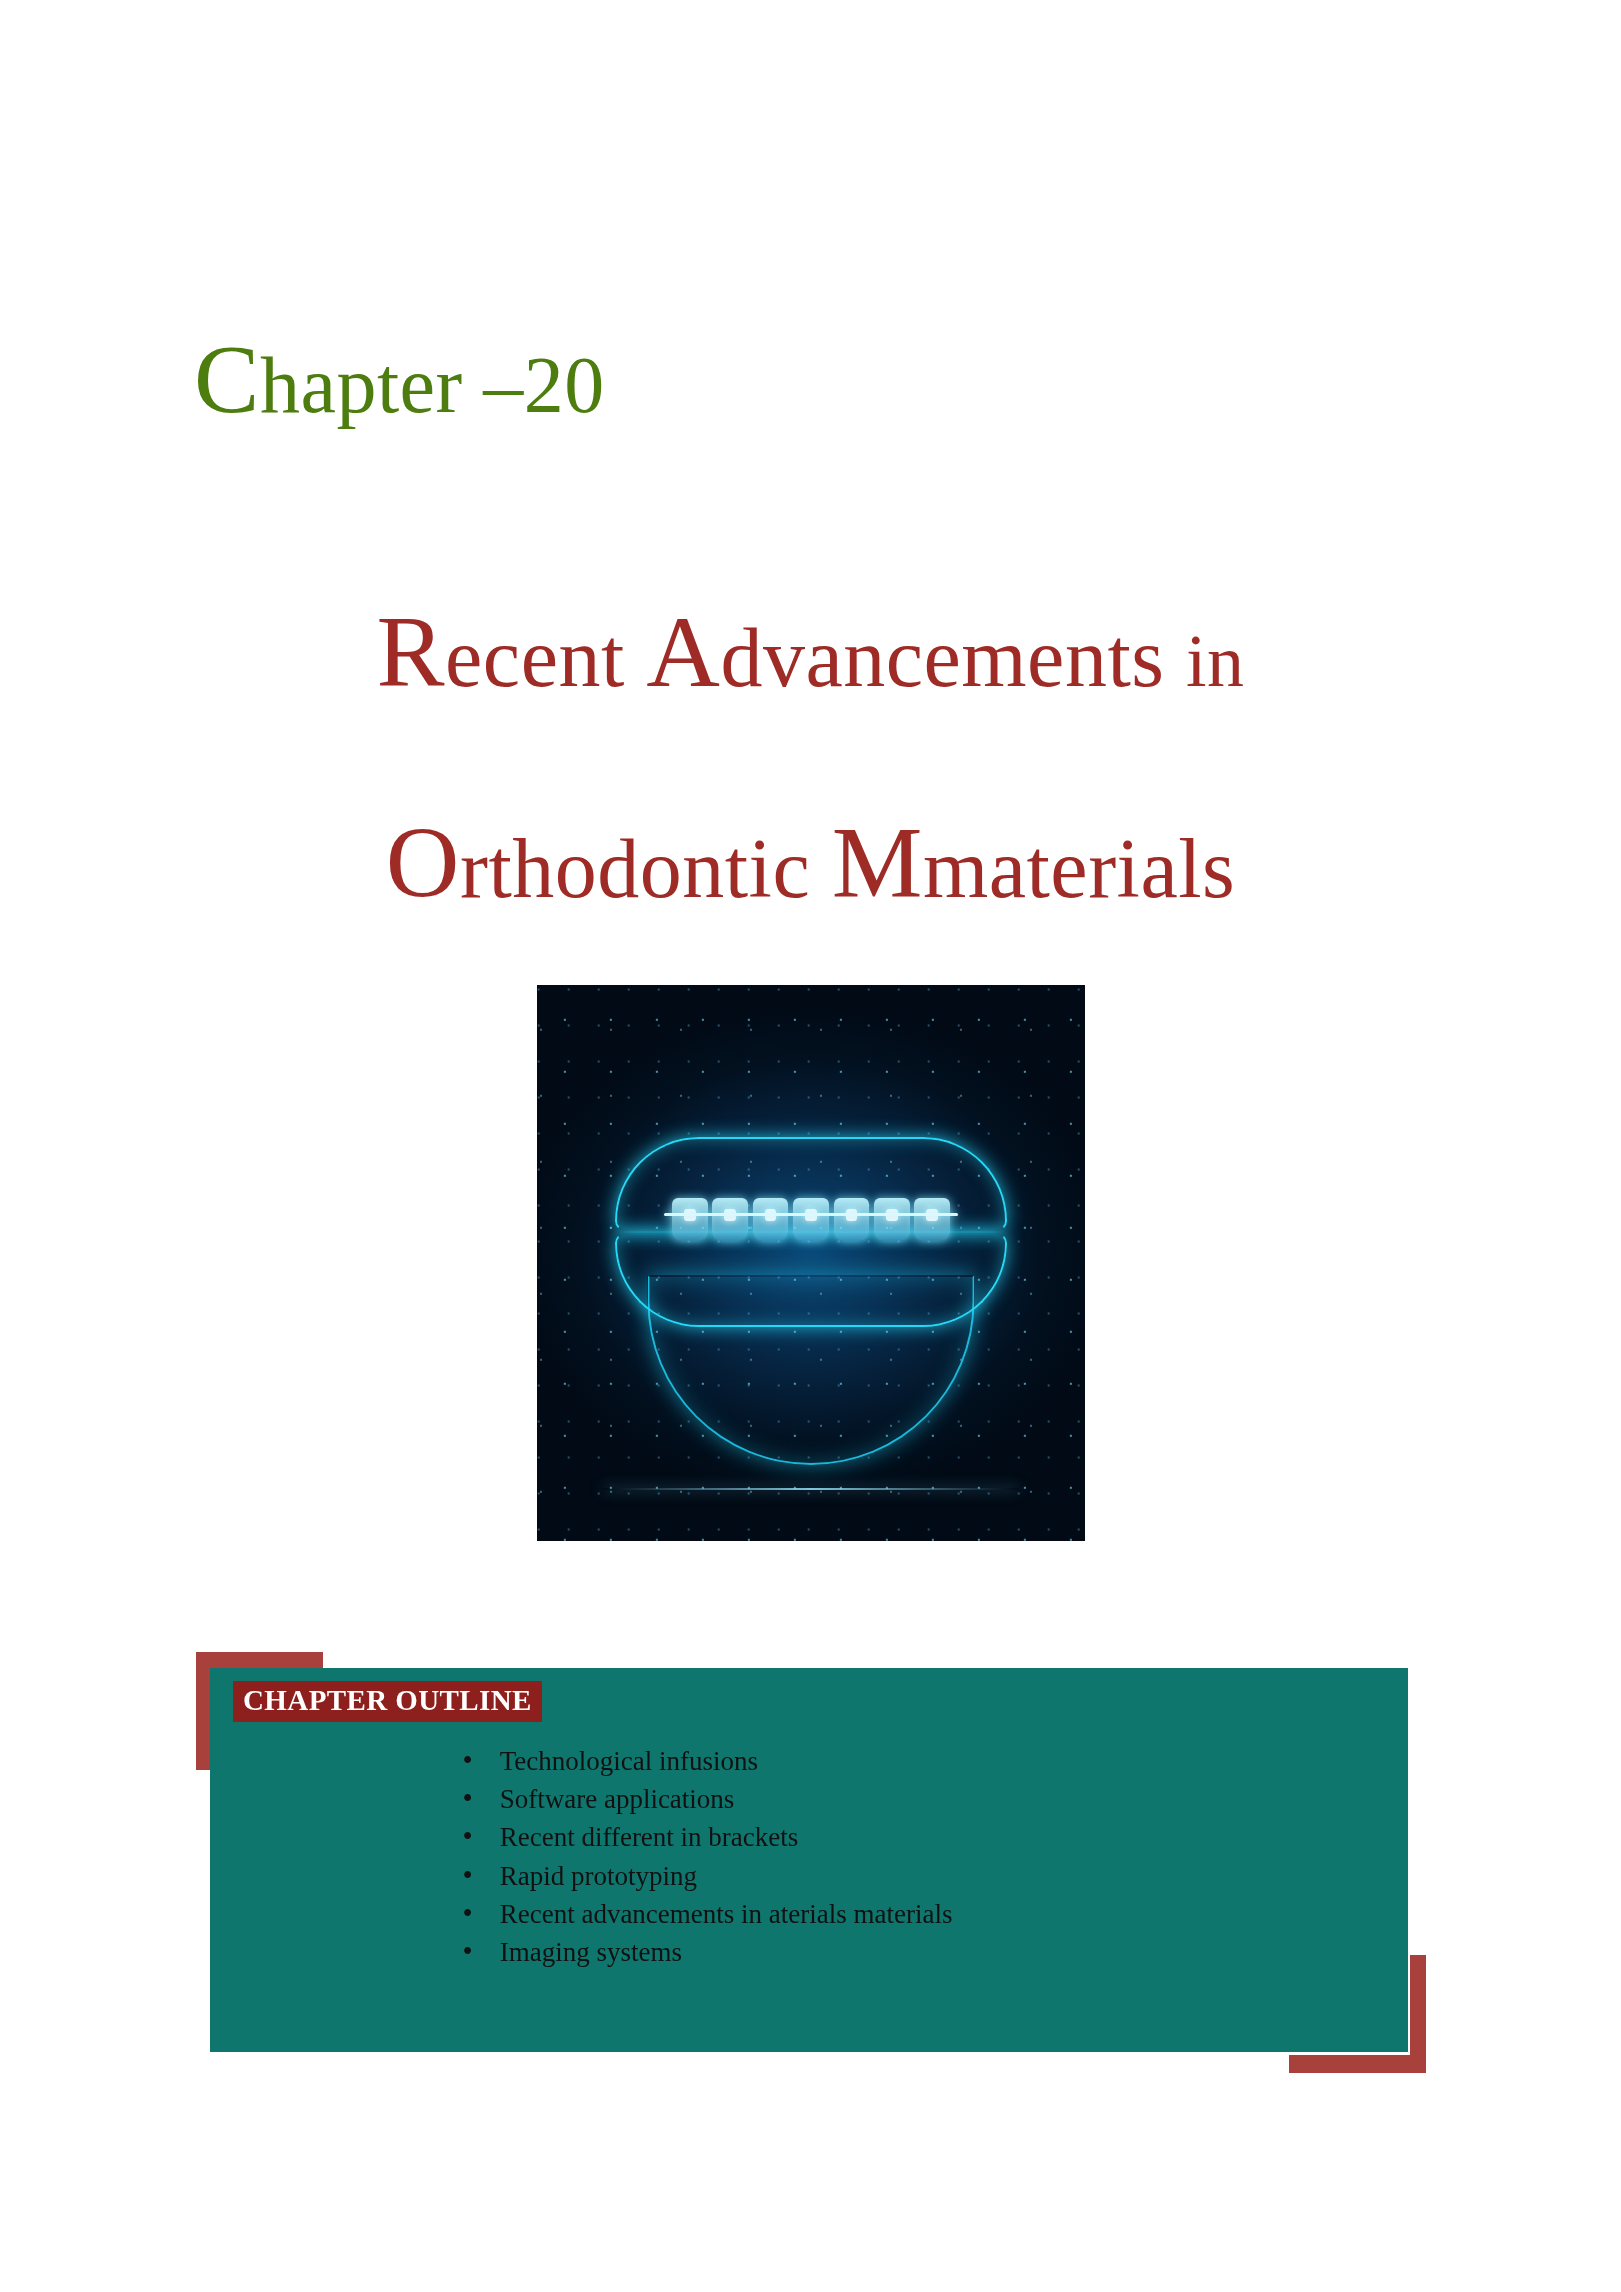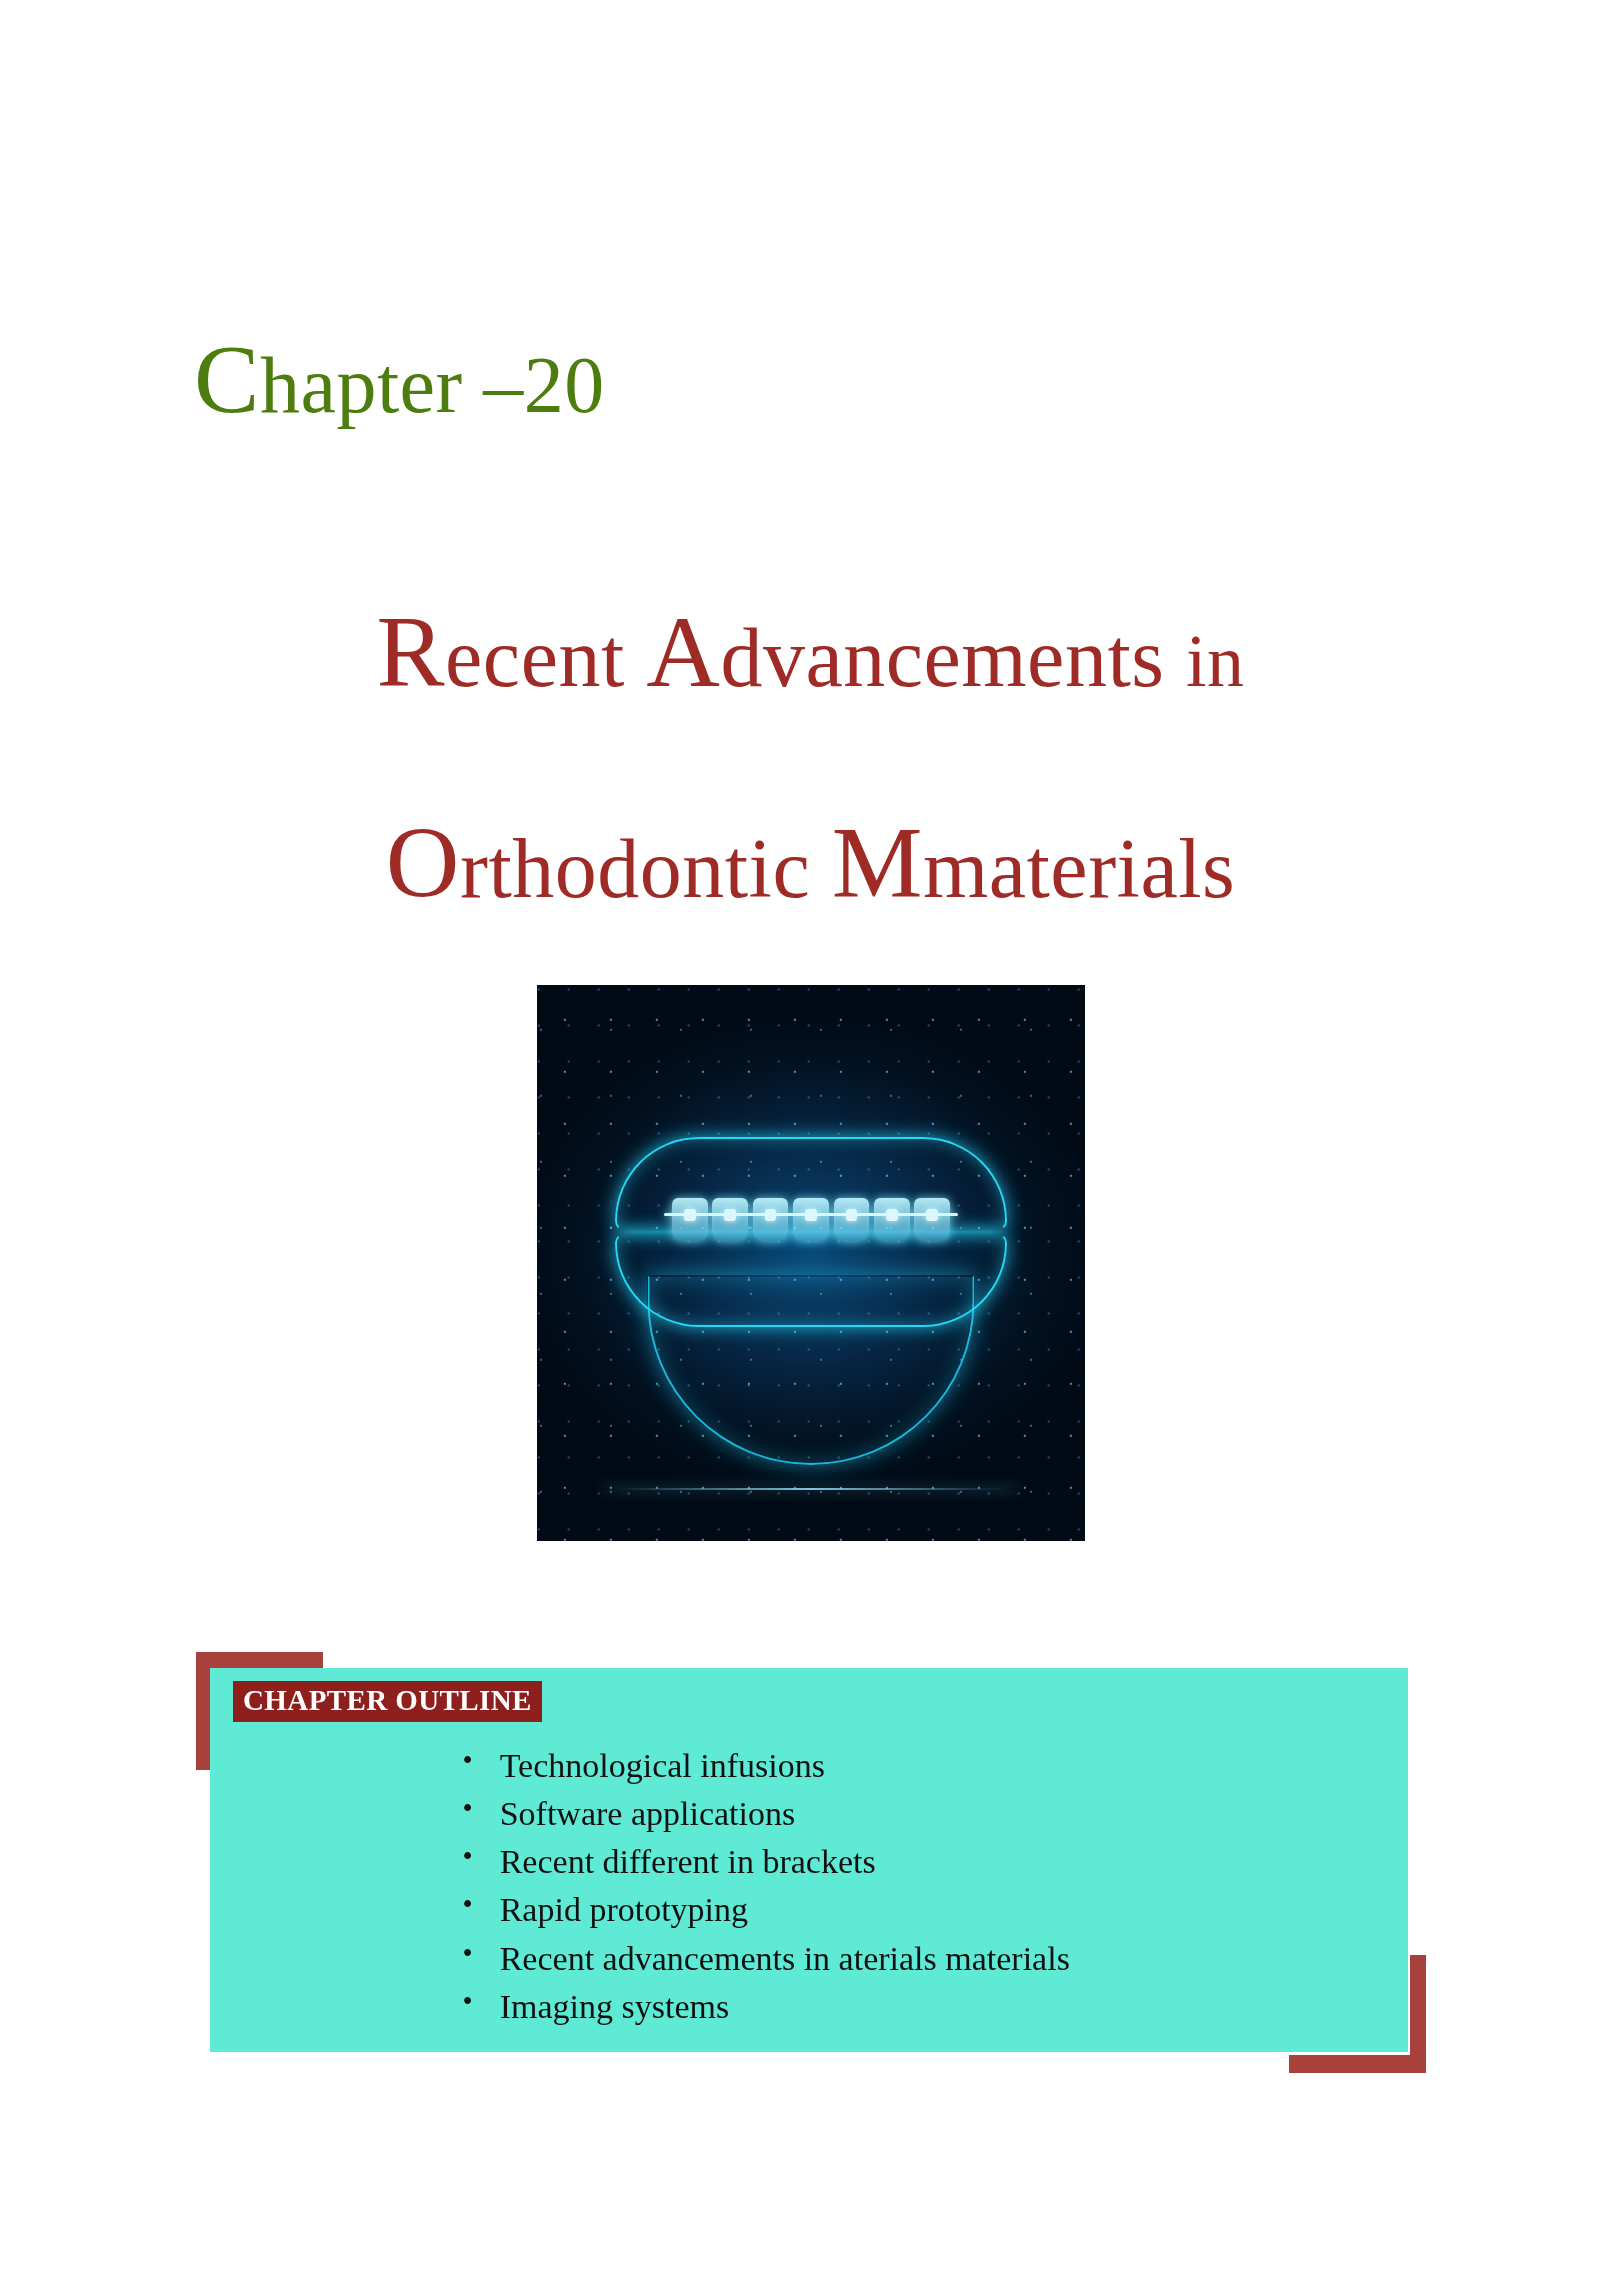--- a/index.html
+++ b/index.html
@@ -197,21 +197,21 @@
     width: 15.7px;
     height: 118px;
     background: #a8403b;
   }
   .outline-box {
     position: absolute;
     left: 13.7px;
     top: 15.7px;
     width: 1198px;
     height: 384px;
-    background: #5eead4;
+    background: #0f766e;
   }
   .outline-header {
     position: absolute;
     left: 23.5px;
     top: 13.7px;
     background: #8d1f1c;
     color: #ffffff;
     font-family: "Liberation Serif", serif;
     font-weight: bold;
     font-size: 29px;
@@ -222,21 +222,21 @@
   .outline-list {
     position: absolute;
     left: 245px;
     top: 74px;
     margin: 0;
     padding: 0;
     list-style: none;
   }
   .outline-list li {
     font-family: "Liberation Serif", serif;
-    font-size: 34px;
+    font-size: 27px;
     color: #111111;
     line-height: 1.42;
     position: relative;
     padding-left: 45px;
     white-space: nowrap;
   }
   .outline-list li::before {
     content: "\2022";
     position: absolute;
     left: 7.8px;

